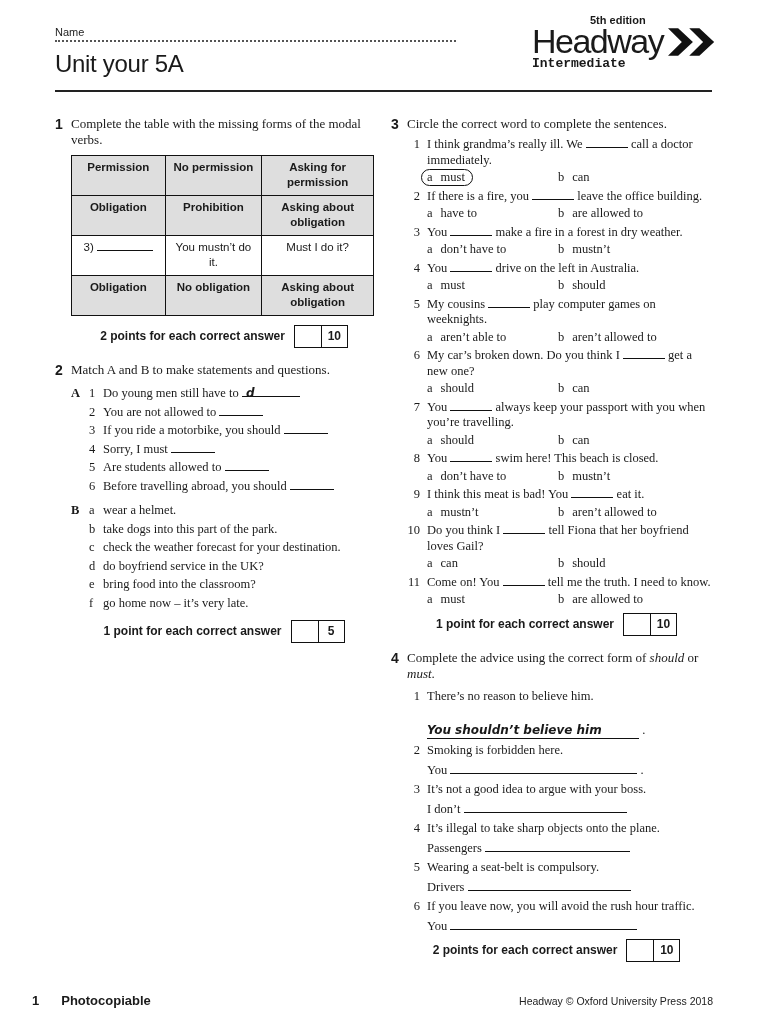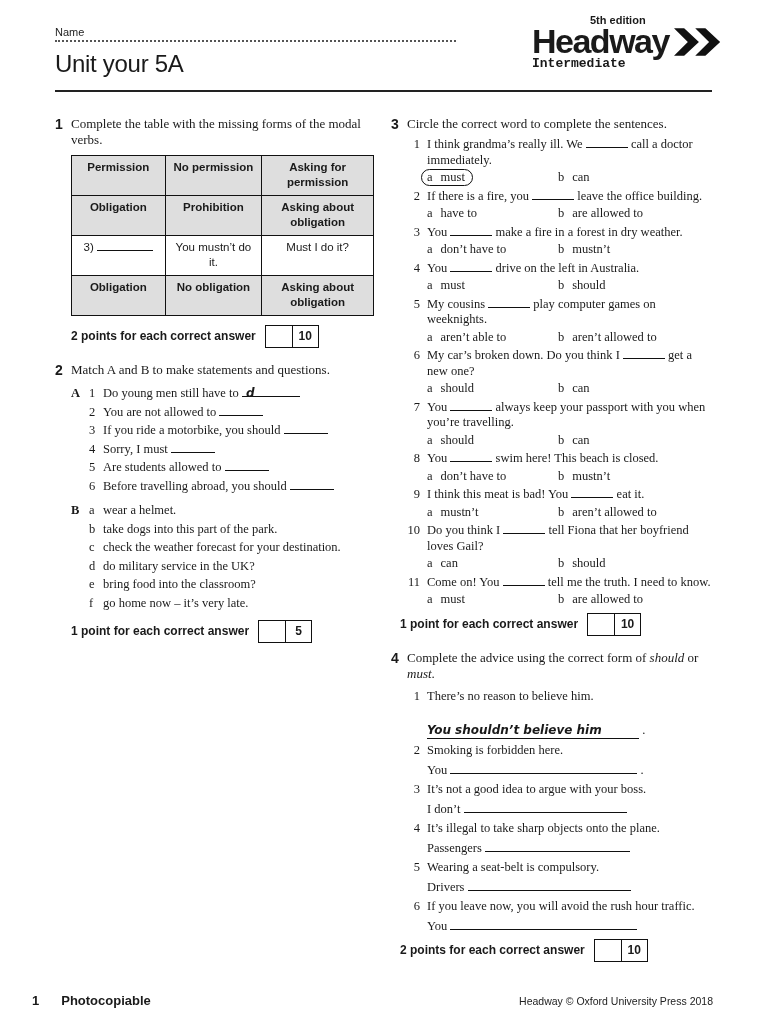--- a/index.html
+++ b/index.html
@@ -10,21 +10,21 @@
   }
   
   .header { position:relative; padding:26px 56px 0 55px; height:92px; }
   .name-label { font-family:"Liberation Sans", sans-serif; font-size:11px; color:#222; }
   .name-line { width:401px; border-bottom:2px dotted #555; height:4px; }
   .page-title { font-family:"Liberation Sans", sans-serif; font-size:24px; font-weight:400; margin-top:8px; letter-spacing:-0.3px; }
   .header-rule { position:absolute; left:55px; right:56px; bottom:0; border-top:2.5px solid #222; }
   .logo { position:absolute; top:14px; right:54px; width:182px; }
   .logo-edition { font-family:"Liberation Sans", sans-serif; font-weight:700; font-size:11px; margin-left:58px; }
   .logo-row { display:flex; align-items:center; margin-top:-4px; }
-  .logo-brand { font-family:"Liberation Sans", sans-serif; font-weight:700; font-size:34px; letter-spacing:-1.5px; }
+  .logo-brand { font-family:"Liberation Sans", sans-serif; font-weight:400; font-size:34px; letter-spacing:-1.5px; }
   .logo-chevrons { margin-left:5px; margin-top:4px; }
   .logo-level { font-family:Liberation Mono, monospace; font-weight:700; font-size:13px; margin-top:-5px; }
   
   .content { display:flex; padding:24px 55px 0 55px; font-size:12.5px; line-height:1.24; }
   .col { width:324px; }
   .col + .col { margin-left:14px; }
   
   section { margin-bottom:14px; }
   .ex-head { display:flex; margin-bottom:7px; }
   .ex-num { font-family:"Liberation Sans", sans-serif; font-weight:700; font-size:14px; width:16px; flex:none; }
@@ -33,21 +33,21 @@
   
   table.modal { border-collapse:collapse; width:303px; margin-top:2px;
     font-family:"Liberation Sans", sans-serif; font-size:11.5px; line-height:1.3; }
   table.modal th, table.modal td { border:1.5px solid #111; padding:4px 5px 5px 5px; text-align:center; vertical-align:top; }
   table.modal th { background:#dedede; font-weight:700; }
   table.modal col.c1 { width:31%; } table.modal col.c2 { width:32%; } table.modal col.c3 { width:37%; }
   
   .blank { display:inline-block; border-bottom:1.2px solid #111; height:11px; vertical-align:baseline; }
   .hand { font-family:"DejaVu Sans", sans-serif; font-style:italic; font-weight:700; font-size:12px; }
   
-  .score { display:flex; justify-content:flex-start; align-items:center; margin-top:9px; }
+  .score { display:flex; justify-content:center; align-items:center; margin-top:9px; }
   .score-label { font-family:"Liberation Sans", sans-serif; font-weight:700; font-size:12px; margin-right:9px; }
   .score-box { display:flex; border:1.6px solid #111; height:23px; }
   .score-cell { width:26px; display:flex; align-items:center; justify-content:center;
     font-family:"Liberation Sans", sans-serif; font-weight:700; font-size:12px; }
   .score-cell.max { border-left:1.6px solid #111; }
   
   .m-row { display:flex; margin-bottom:3px; }
   .m-sec { width:18px; font-weight:700; flex:none; }
   .m-key { width:14px; flex:none; }
   .m-text { }
@@ -225,21 +225,21 @@
                 <span class="m-text">take dogs into this part of the park.</span>
               </div>
               <div class="m-row">
                 <span class="m-sec"></span>
                 <span class="m-key">c</span>
                 <span class="m-text">check the weather forecast for your destination.</span>
               </div>
               <div class="m-row">
                 <span class="m-sec"></span>
                 <span class="m-key">d</span>
-                <span class="m-text">do military service in the UK?</span>
+                <span class="m-text">do boyfriend service in the UK?</span>
               </div>
               <div class="m-row">
                 <span class="m-sec"></span>
                 <span class="m-key">e</span>
                 <span class="m-text">bring food into the classroom?</span>
               </div>
               <div class="m-row">
                 <span class="m-sec"></span>
                 <span class="m-key">f</span>
                 <span class="m-text">go home now – it’s very late.</span>

